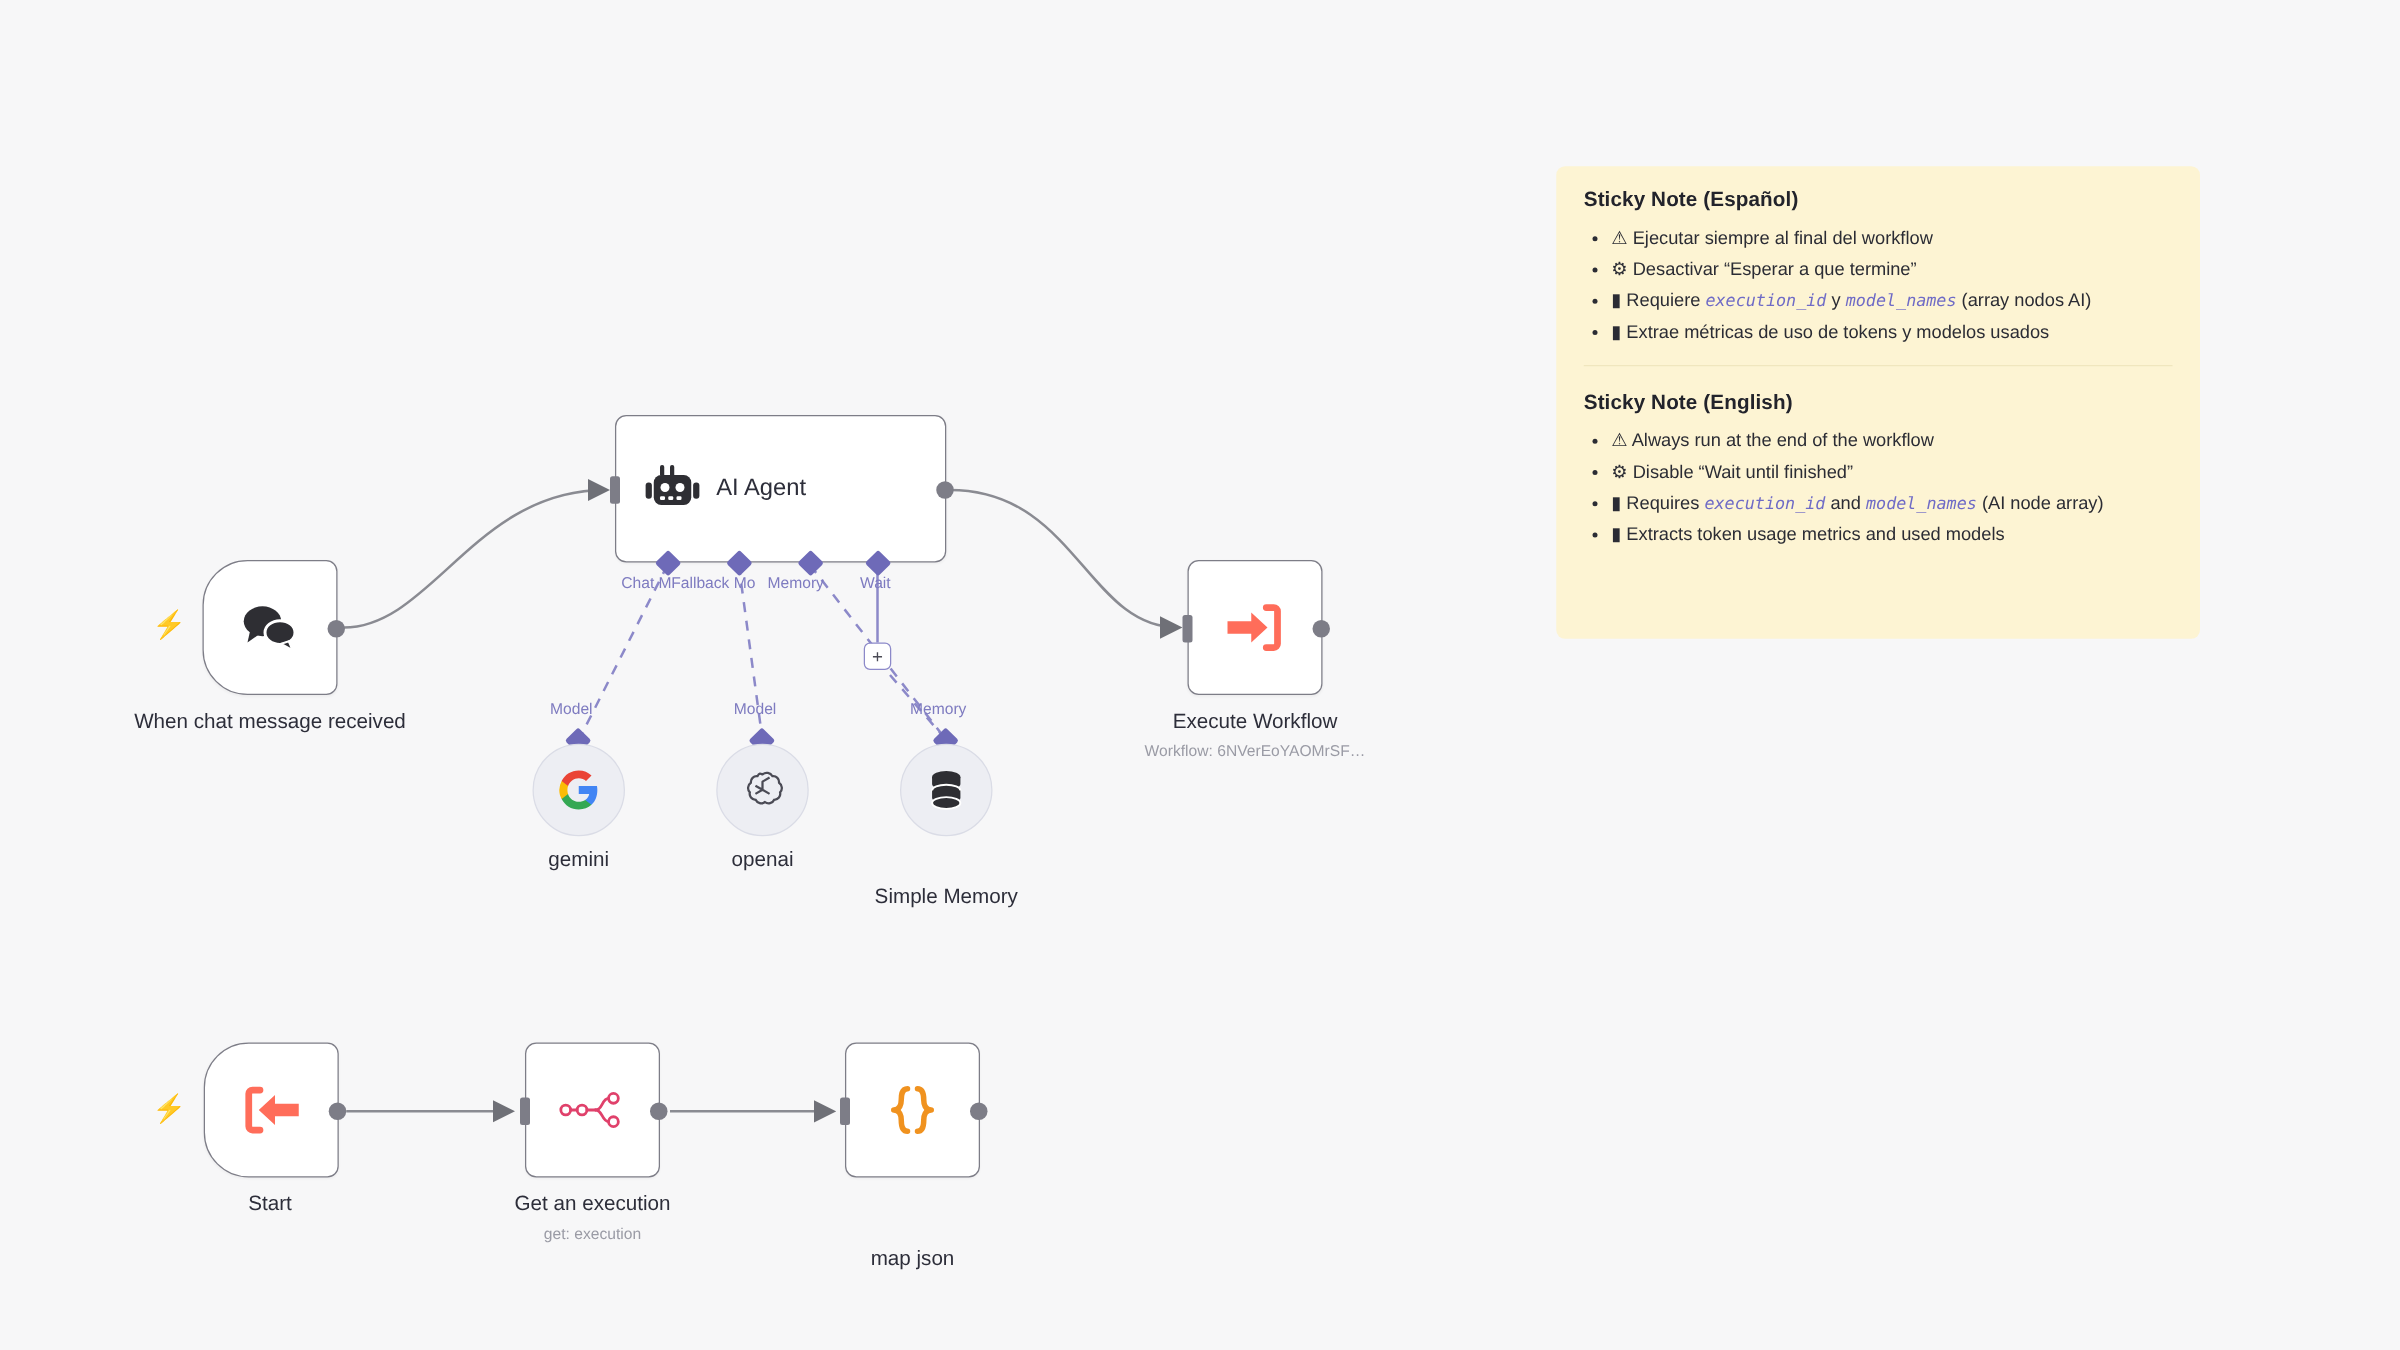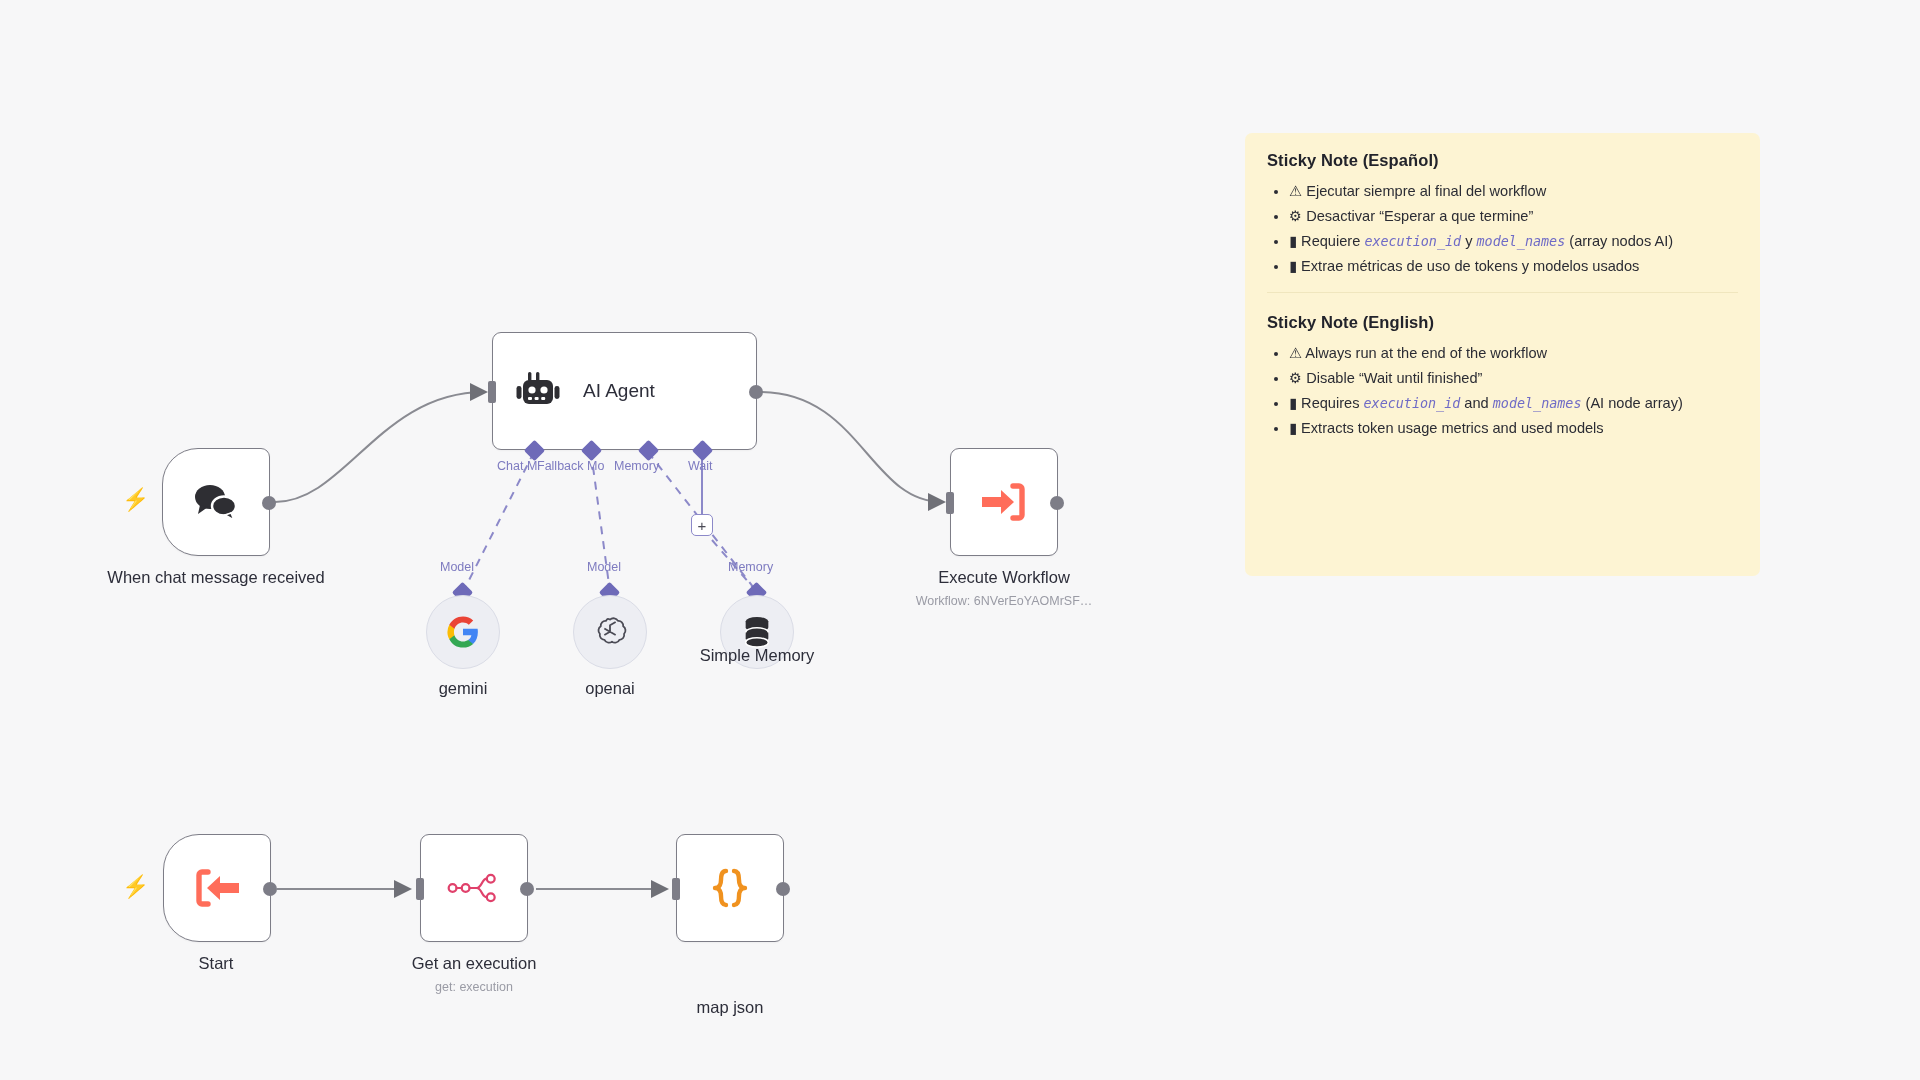--- a/index.html
+++ b/index.html
@@ -132,21 +132,21 @@
         <path d="M9 25 L7 34 L17 27 Z" fill="#2E2E33"></path>
         <ellipse cx="33" cy="26" rx="12" ry="9.5" fill="#2E2E33" stroke="#fff" stroke-width="2.4"></ellipse>
         <path d="M40 33 L43 40 L34 35 Z" fill="#2E2E33" stroke="#fff" stroke-width="1.6"></path>
       </svg>
     </span>
     <span class="out-dot" style="right:-7px; top:47px;"></span>
   </div>
   <span class="bolt" style="left:122px; top:489px;">⚡</span>
   <div class="node-title wrap" style="left:216px; top:567px;">When chat message received</div>
 
-  <div class="node" style="left:492px; top:332px; width:265px; height:118px; padding-left:22px; gap:22px;">
+  <div class="node" style="left:492px; top:332px; width:265px; height:118px; padding-left:22px; gap:12px;">
     <span class="node-icon">
       <svg width="46" height="42" viewBox="0 0 46 42">
         <rect x="13" y="2" width="3.4" height="9" rx="1.6" fill="#2E2E33"></rect>
         <rect x="21" y="2" width="3.4" height="9" rx="1.6" fill="#2E2E33"></rect>
         <rect x="8" y="10" width="30" height="24" rx="6" fill="#2E2E33"></rect>
         <rect x="1.5" y="16" width="5" height="13" rx="2.4" fill="#2E2E33"></rect>
         <rect x="39.5" y="16" width="5" height="13" rx="2.4" fill="#2E2E33"></rect>
         <circle cx="17" cy="20" r="3.6" fill="#ffffff"></circle>
         <circle cx="29" cy="20" r="3.6" fill="#ffffff"></circle>
         <rect x="13" y="27" width="4" height="3" rx="1" fill="#ffffff"></rect>
@@ -205,21 +205,21 @@
     <span class="node-icon">
       <svg width="34" height="36" viewBox="0 0 36 38">
         <ellipse cx="18" cy="8" rx="12" ry="5" fill="#2E2E33"></ellipse>
         <path d="M6 8v6c0 2.8 5.4 5 12 5s12-2.2 12-5V8" fill="#2E2E33"></path>
         <ellipse cx="18" cy="19.5" rx="12" ry="5" fill="#2E2E33" stroke="#ffffff" stroke-width="1.6"></ellipse>
         <path d="M6 19.5v6c0 2.8 5.4 5 12 5s12-2.2 12-5v-6" fill="#2E2E33"></path>
         <ellipse cx="18" cy="30" rx="12" ry="5" fill="#2E2E33" stroke="#ffffff" stroke-width="1.6"></ellipse>
       </svg>
     </span>
   </div>
-  <div class="subnode-title" style="left:757px; top:646px;">Simple Memory</div>
+  <div class="subnode-title" style="left:757px; top:708px;">Simple Memory</div>
 
   <div class="node" style="left:950px; top:448px; width:108px; height:108px; justify-content:center;">
     <span class="node-icon">
       <svg width="48" height="42" viewBox="0 0 48 42">
         <path d="M2 16h19v-7l13 12-13 12v-7H2z" fill="#FF6D5A"></path>
         <path d="M33 5h6a3 3 0 0 1 3 3v26a3 3 0 0 1-3 3h-6" fill="none" stroke="#FF6D5A" stroke-width="5.4" stroke-linecap="round"></path>
       </svg>
     </span>
     <span class="in-tab" style="left:-5px; top:43px;"></span>
     <span class="out-dot" style="right:-7px; top:47px;"></span>
@@ -264,21 +264,21 @@
       <svg width="46" height="46" viewBox="0 0 46 46">
         <path d="M19 6c-5 0-5 6-5 9s-1 8-6 8c5 0 6 5 6 8s0 9 5 9" fill="none" stroke="#F0921F" stroke-width="4.4" stroke-linecap="round" stroke-linejoin="round"></path>
         <path d="M27 6c5 0 5 6 5 9s1 8 6 8c-5 0-6 5-6 8s0 9-5 9" fill="none" stroke="#F0921F" stroke-width="4.4" stroke-linecap="round" stroke-linejoin="round"></path>
       </svg>
     </span>
     <span class="in-tab" style="left:-5px; top:43px;"></span>
     <span class="out-dot" style="right:-7px; top:47px;"></span>
   </div>
   <div class="node-title" style="left:730px; top:953px;margin-top:44px;">map json</div>
 
-  <div class="sticky" style="left:1245px; top:133px; width:515px; height:443px;">
+  <div class="sticky" style="left:1245px; top:133px; width:515px; height:378px;">
 
     <h3>Sticky Note (Español)</h3>
     <ul>
       <li>
         <span class="gl">⚠</span>
         <span>Ejecutar siempre al final del workflow</span>
       </li>
       <li>
         <span class="gl">⚙</span>
         <span>Desactivar “Esperar a que termine”</span>

